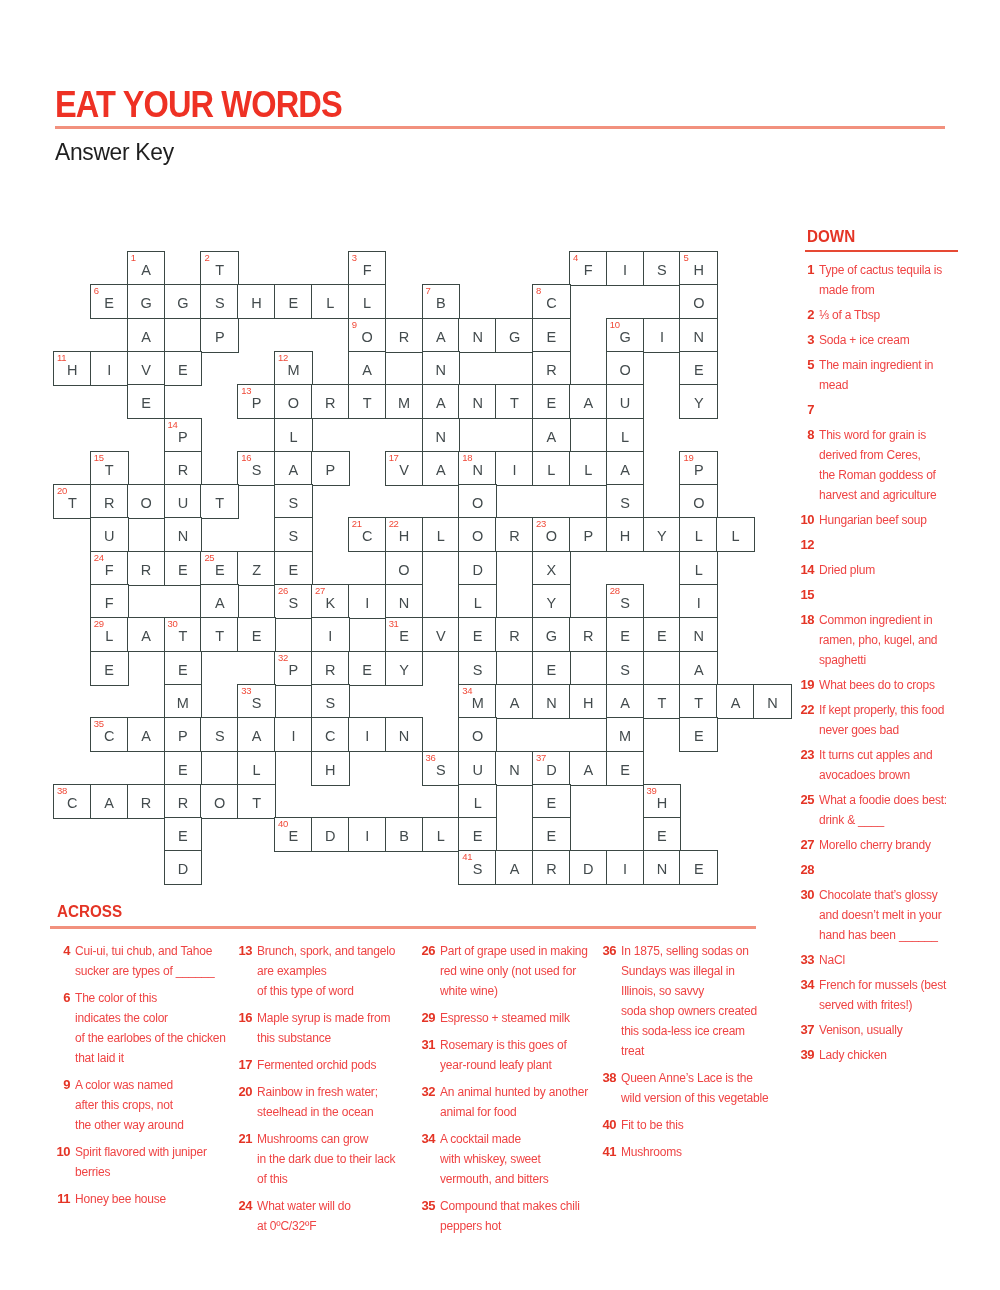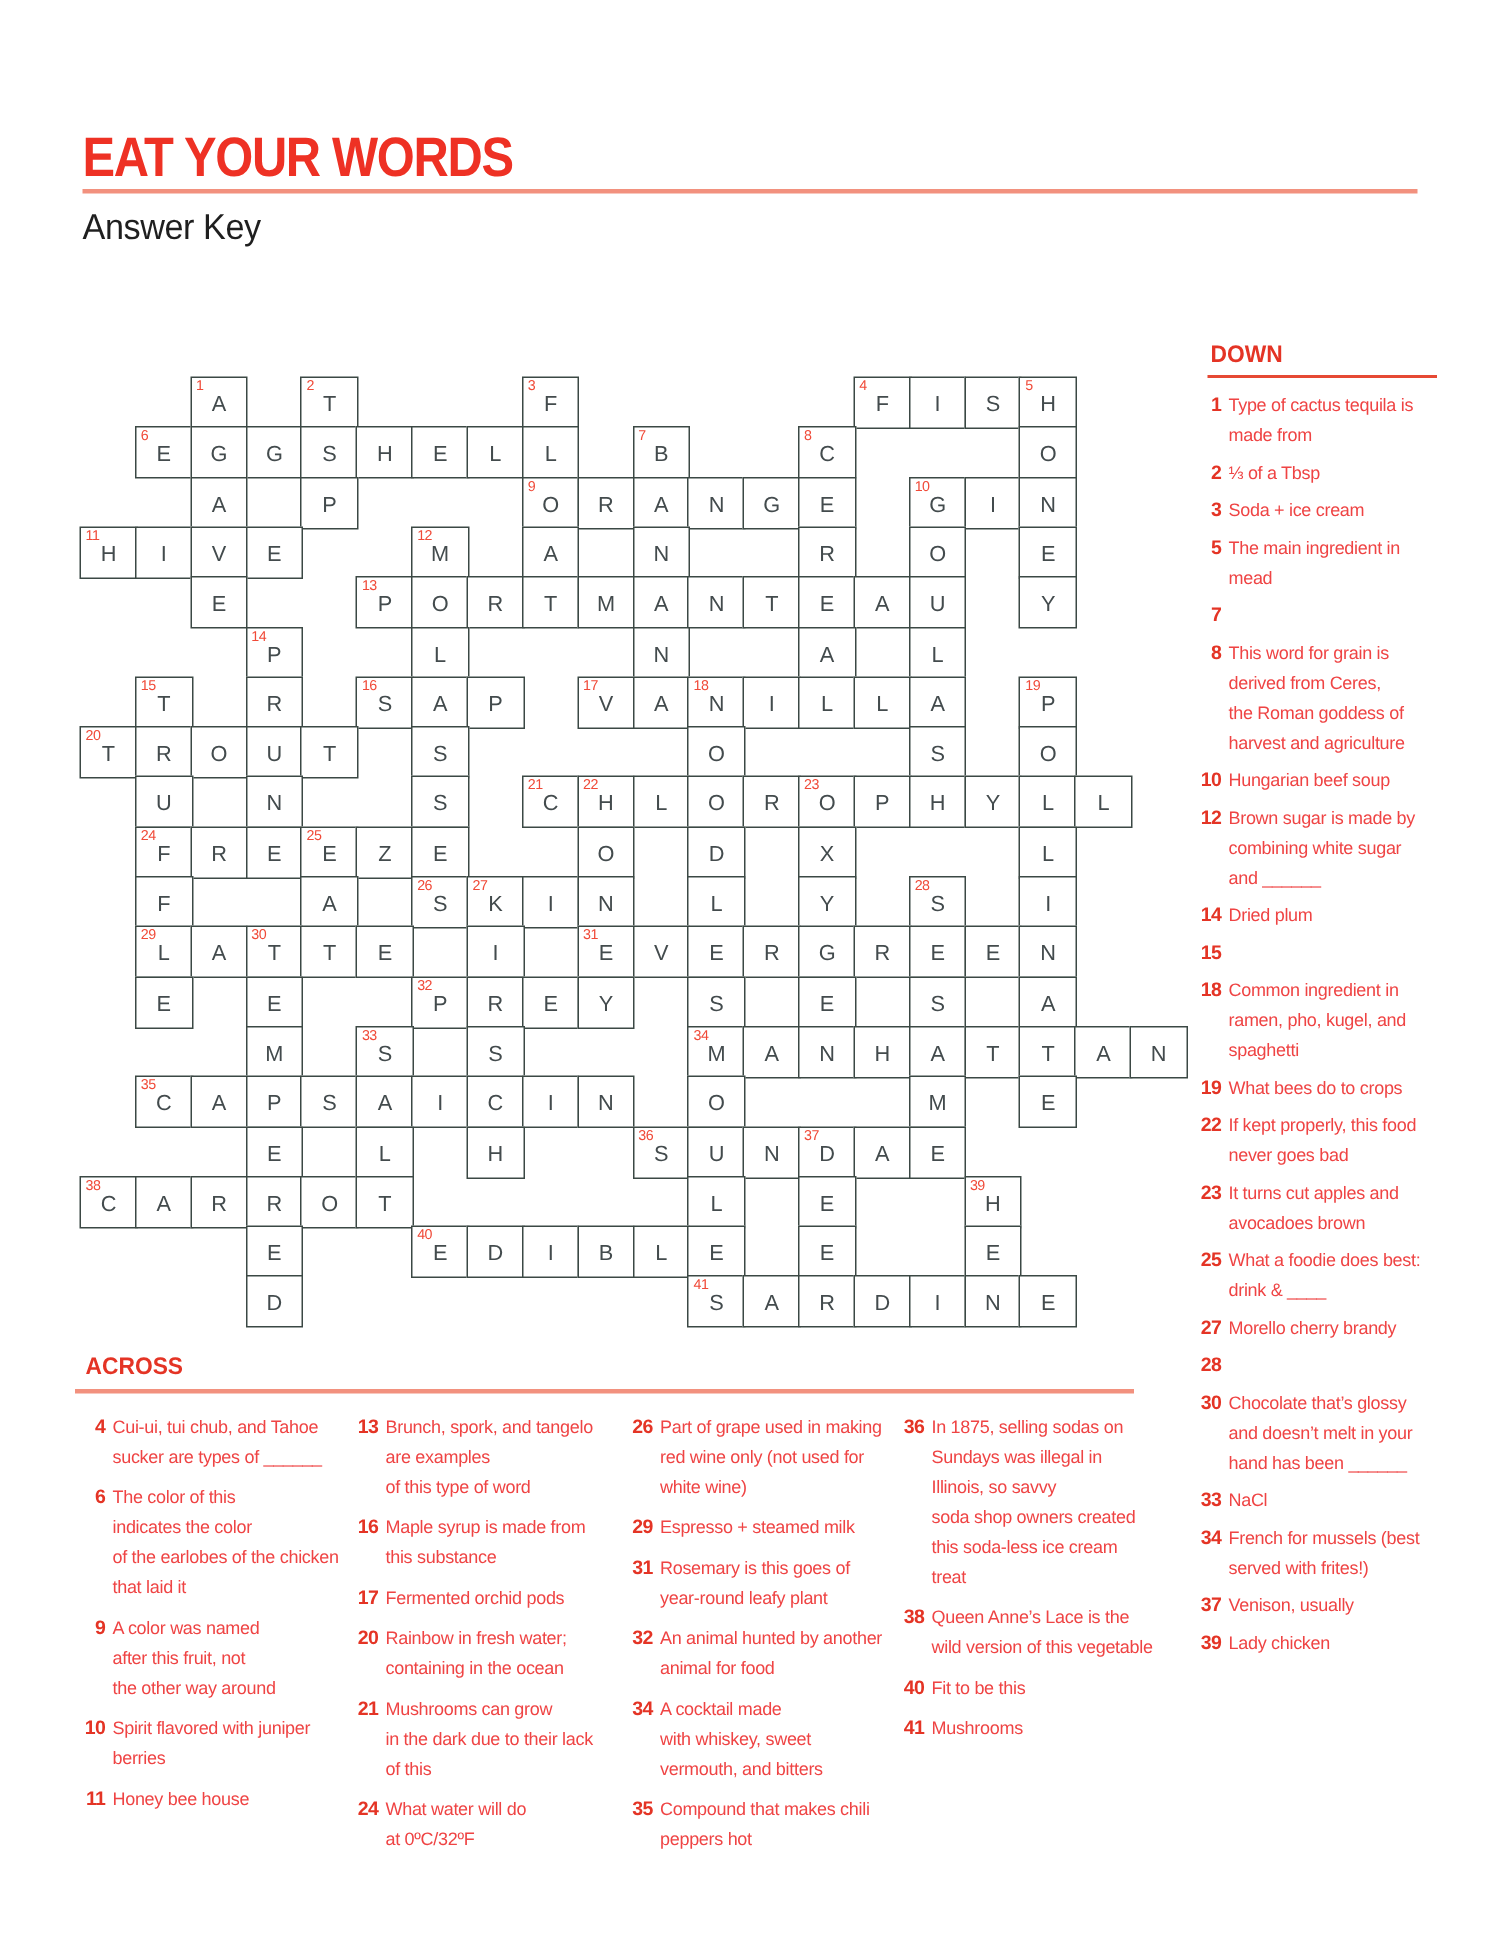--- a/index.html
+++ b/index.html
@@ -713,21 +713,21 @@
     <div class="clue">
       <span class="cnum">6</span>
       <span class="ctext">The color of this
 indicates the color
 of the earlobes of the chicken
 that laid it</span>
     </div>
     <div class="clue">
       <span class="cnum">9</span>
       <span class="ctext">A color was named
-after this fruit, not
+after this crops, not
 the other way around</span>
     </div>
     <div class="clue">
       <span class="cnum">10</span>
       <span class="ctext">Spirit flavored with juniper
 berries</span>
     </div>
     <div class="clue">
       <span class="cnum">11</span>
       <span class="ctext">Honey bee house</span>
@@ -745,21 +745,21 @@
       <span class="ctext">Maple syrup is made from
 this substance</span>
     </div>
     <div class="clue">
       <span class="cnum">17</span>
       <span class="ctext">Fermented orchid pods</span>
     </div>
     <div class="clue">
       <span class="cnum">20</span>
       <span class="ctext">Rainbow in fresh water;
-containing in the ocean</span>
+steelhead in the ocean</span>
     </div>
     <div class="clue">
       <span class="cnum">21</span>
       <span class="ctext">Mushrooms can grow
 in the dark due to their lack
 of this</span>
     </div>
     <div class="clue">
       <span class="cnum">24</span>
       <span class="ctext">What water will do
@@ -854,23 +854,20 @@
 derived from Ceres,
 the Roman goddess of
 harvest and agriculture</span>
     </div>
     <div class="clue">
       <span class="cnum">10</span>
       <span class="ctext">Hungarian beef soup</span>
     </div>
     <div class="clue">
       <span class="cnum">12</span>
-      <span class="ctext">Brown sugar is made by
-combining white sugar
-and ______</span>
     </div>
     <div class="clue">
       <span class="cnum">14</span>
       <span class="ctext">Dried plum</span>
     </div>
     <div class="clue">
       <span class="cnum">15</span>
     </div>
     <div class="clue">
       <span class="cnum">18</span>

